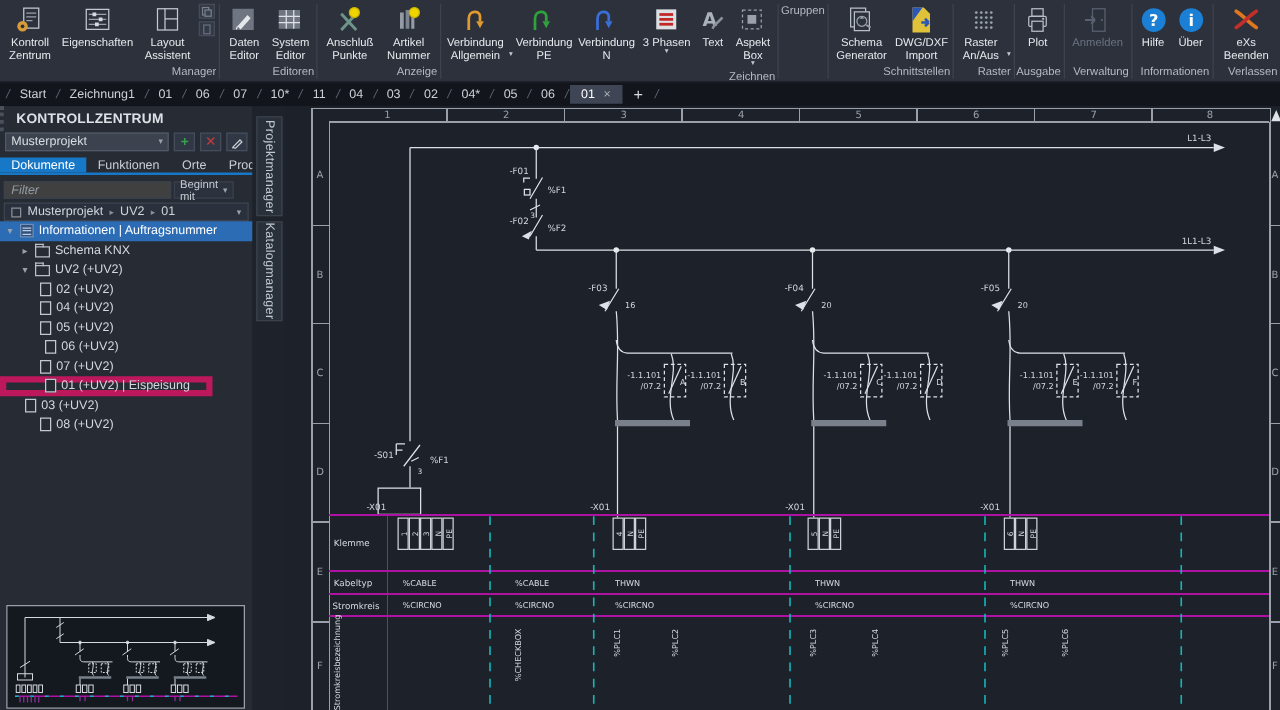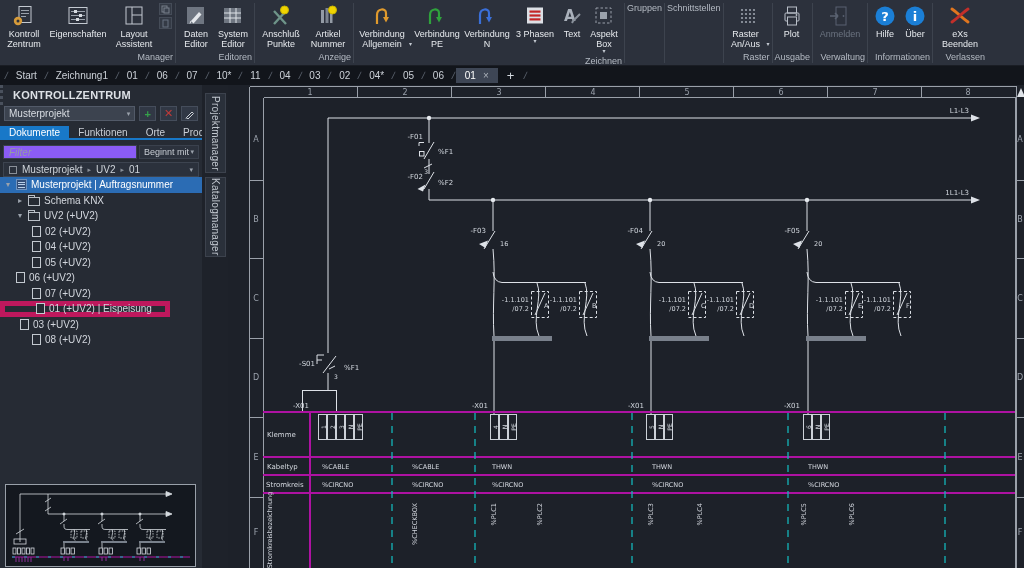--- a/index.html
+++ b/index.html
@@ -37,23 +37,23 @@
   .p-combo-row { position:absolute; top:21px; left:4px; width:194px; height:16px; display:flex; gap:4px; }
   .combo { width:132px; height:15px; background:#3c434f; border:1px solid #525a68; color:#d9dde3; font-size:10px; line-height:13px; padding:0 4px; display:flex; justify-content:space-between; }
   .combo .arr { color:#9aa1ab; font-size:7px; }
   .pbtn { width:17px; height:15px; background:#313845; border:1px solid #454d5b; display:flex; align-items:center; justify-content:center; font-size:11px; font-weight:bold; }
   .pbtn.add { color:#35a14a; }
   .pbtn.del { color:#c33a38; }
   .p-tabs { position:absolute; top:41px; left:0; width:100%; height:14px; display:flex; border-bottom:2px solid #1878c8; }
   .ptab { font-size:10px; color:#c9ced5; padding:1px 9px; }
   .ptab.active { background:#1878c8; color:#fff; }
   .p-filter-row { position:absolute; top:60px; left:3px; width:196px; height:14px; display:flex; gap:2px; }
-  .filter-input { width:134px; height:14px; background:#8b5cf6; border:1px solid #3a414d; color:#d9dde3; font-size:10px; font-style:italic; padding:0 5px; }
+  .filter-input { width:134px; height:14px; background:#404040; border:1px solid #3a414d; color:#d9dde3; font-size:10px; font-style:italic; padding:0 5px; }
   .filter-input::placeholder { color:#959ca6; font-style:italic; }
-  .match-select { width:60px; height:14px; background:#2c323d; border:1px solid #3a414d; color:#c6cbd2; font-size:9px; display:flex; align-items:center; justify-content:space-between; padding:0 4px; }
+  .match-select { width:48px; height:14px; background:#2c323d; border:1px solid #3a414d; color:#c6cbd2; font-size:9px; display:flex; align-items:center; justify-content:space-between; padding:0 4px; }
   .p-crumbs { position:absolute; top:77px; left:3px; width:196px; height:15px; background:#2b313c; border:1px solid #3d4450; display:flex; align-items:center; gap:5px; padding:0 5px; }
   .crumb-check { width:8px; height:8px; border:1px solid #8a9099; }
   .crumb { font-size:10px; color:#cfd4da; }
   .crumb-sep { font-size:7px; color:#8a9099; }
   .p-crumbs .arr { margin-left:auto; color:#9aa1ab; font-size:7px; }
   .tree { position:absolute; top:92px; left:0; width:202px; }
   .trow { height:15.5px; display:flex; align-items:center; gap:4px; font-size:10px; color:#d3d7de; white-space:nowrap; }
   .trow .exp { width:8px; font-size:8px; color:#9aa1ab; text-align:center; }
   .trow.selected { background:#2b6cb4; color:#fff; }
   .trow.focused { border:5px solid #be185d; }
@@ -251,20 +251,44 @@
       <div class="glabel">Zeichnen</div>
     </div>
     <div class="rsep"></div>
 
     <div class="rgroup">
       <div class="glabel">Gruppen</div>
     </div>
     <div class="rsep"></div>
 
     <div class="rgroup">
+      <div class="ritems">
+        <div class="ritem" style="width:50px">
+          <div class="ric">
+              <svg width="24" height="24" viewBox="0 0 24 24">
+                <rect x="3.5" y="2.5" width="12" height="15" fill="none" stroke="#b9bfc8"></rect>
+                <rect x="6.5" y="5.5" width="12" height="15" fill="#2c313c" stroke="#b9bfc8"></rect>
+                <circle cx="12.5" cy="13" r="4" fill="none" stroke="#9aa1ab"></circle>
+                <path d="M12.5,9 l2,2 h-4 z" fill="#9aa1ab"></path>
+                <path d="M16,16 l3.5,2" stroke="#9aa1ab" stroke-width="1.6"></path>
+              </svg>
+            </div>
+          <div class="rlabel">Schema Generator</div>
+        </div>
+        <div class="ritem" style="width:46px">
+          <div class="ric">
+              <svg width="24" height="24" viewBox="0 0 24 24">
+                <path d="M5,2 L14,2 L19,7 L19,22 L5,22 Z" fill="#dfc23a"></path>
+                <path d="M5,2 L5,13 L13,2 Z" fill="#2a57b8"></path>
+                <path d="M12,14 h6 M18,14 l-3,-3 M18,14 l-3,3" stroke="#2a57b8" stroke-width="2" fill="none"></path>
+              </svg>
+            </div>
+          <div class="rlabel">DWG/DXF Import</div>
+        </div>
+      </div>
       <div class="glabel">Schnittstellen</div>
     </div>
     <div class="rsep"></div>
 
     <div class="rgroup">
       <div class="ritems">
         <div class="ritem" style="width:44px">
           <div class="ric">
               <svg width="24" height="24" viewBox="0 0 24 24">
                 <g fill="#9aa1ab">
@@ -452,21 +476,21 @@
     </div>
 
     <div class="tree">
       <div class="trow selected" style="padding-left:4px">
         <span class="exp">▾</span>
         <span class="ticon-root">
             <i></i>
             <i></i>
             <i></i>
           </span>
-        <span>Musterprojekt | Auftragsnummer</span>
+        <span>Informationen | Auftragsnummer</span>
       </div>
       <div class="trow" style="padding-left:16px">
         <span class="exp">▸</span>
         <span class="ticon-folder"></span>
         <span>Schema KNX</span>
       </div>
       <div class="trow" style="padding-left:16px">
         <span class="exp">▾</span>
         <span class="ticon-folder"></span>
         <span>UV2 (+UV2)</span>
@@ -476,21 +500,21 @@
           <span>02 (+UV2)</span>
         </div>
       <div class="trow" style="padding-left:32px">
           <span class="ticon-doc"></span>
           <span>04 (+UV2)</span>
         </div>
       <div class="trow" style="padding-left:32px">
           <span class="ticon-doc"></span>
           <span>05 (+UV2)</span>
         </div>
-      <div class="trow" style="padding-left:16px">
+      <div class="trow" style="padding-left:36px">
           <span class="ticon-doc"></span>
           <span>06 (+UV2)</span>
         </div>
       <div class="trow" style="padding-left:32px">
           <span class="ticon-doc"></span>
           <span>07 (+UV2)</span>
         </div>
       <div class="trow focused" style="padding-left:31px; width:170px">
           <span class="ticon-doc"></span>
           <span>01 (+UV2) | Eispeisung</span>

